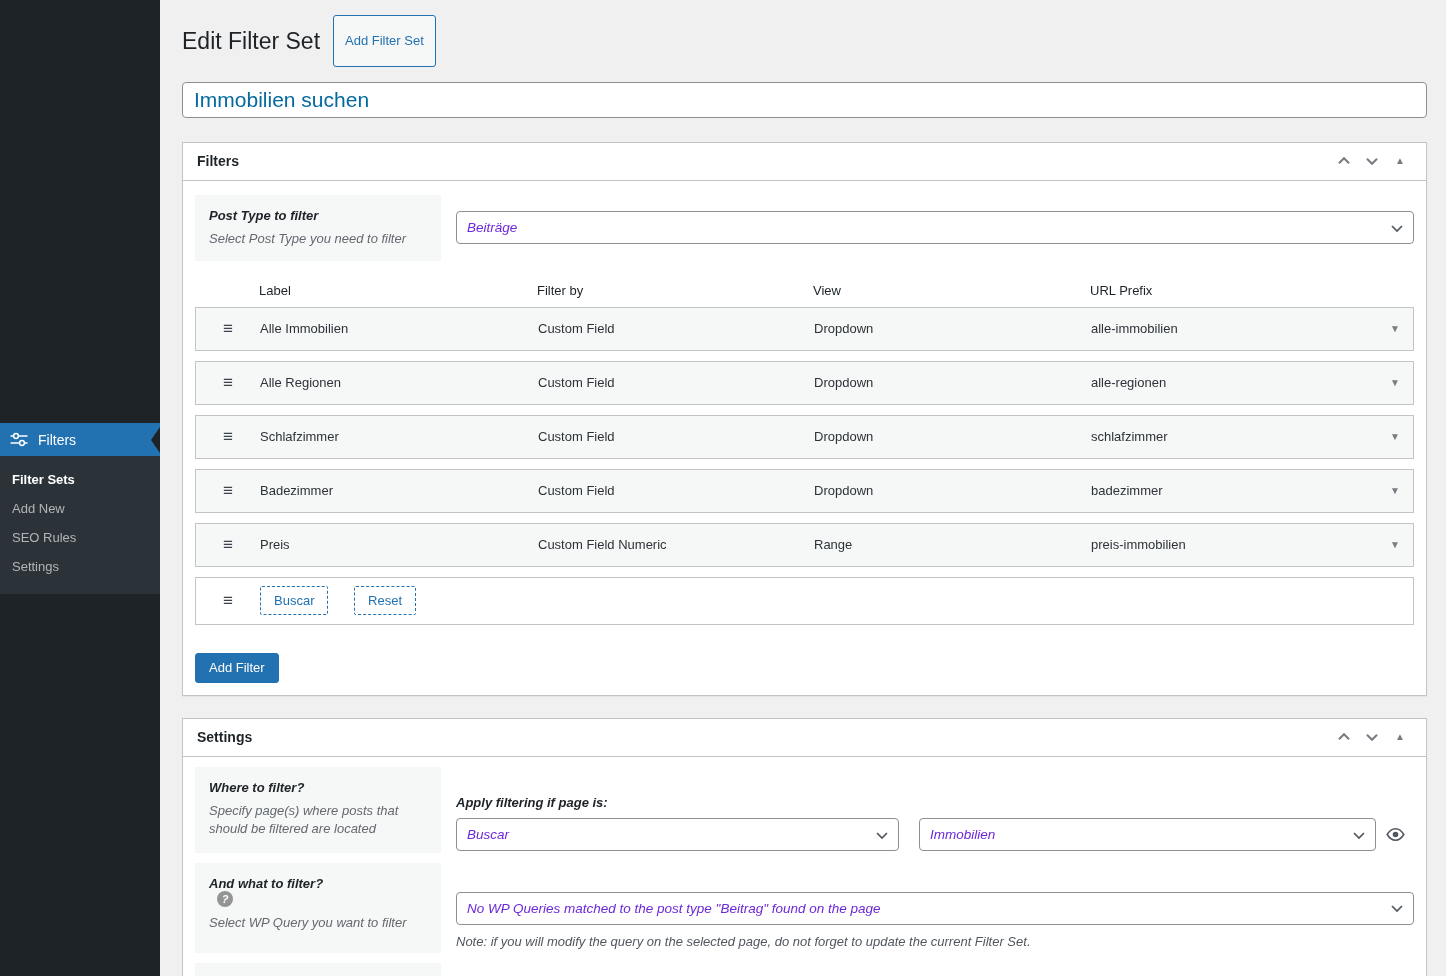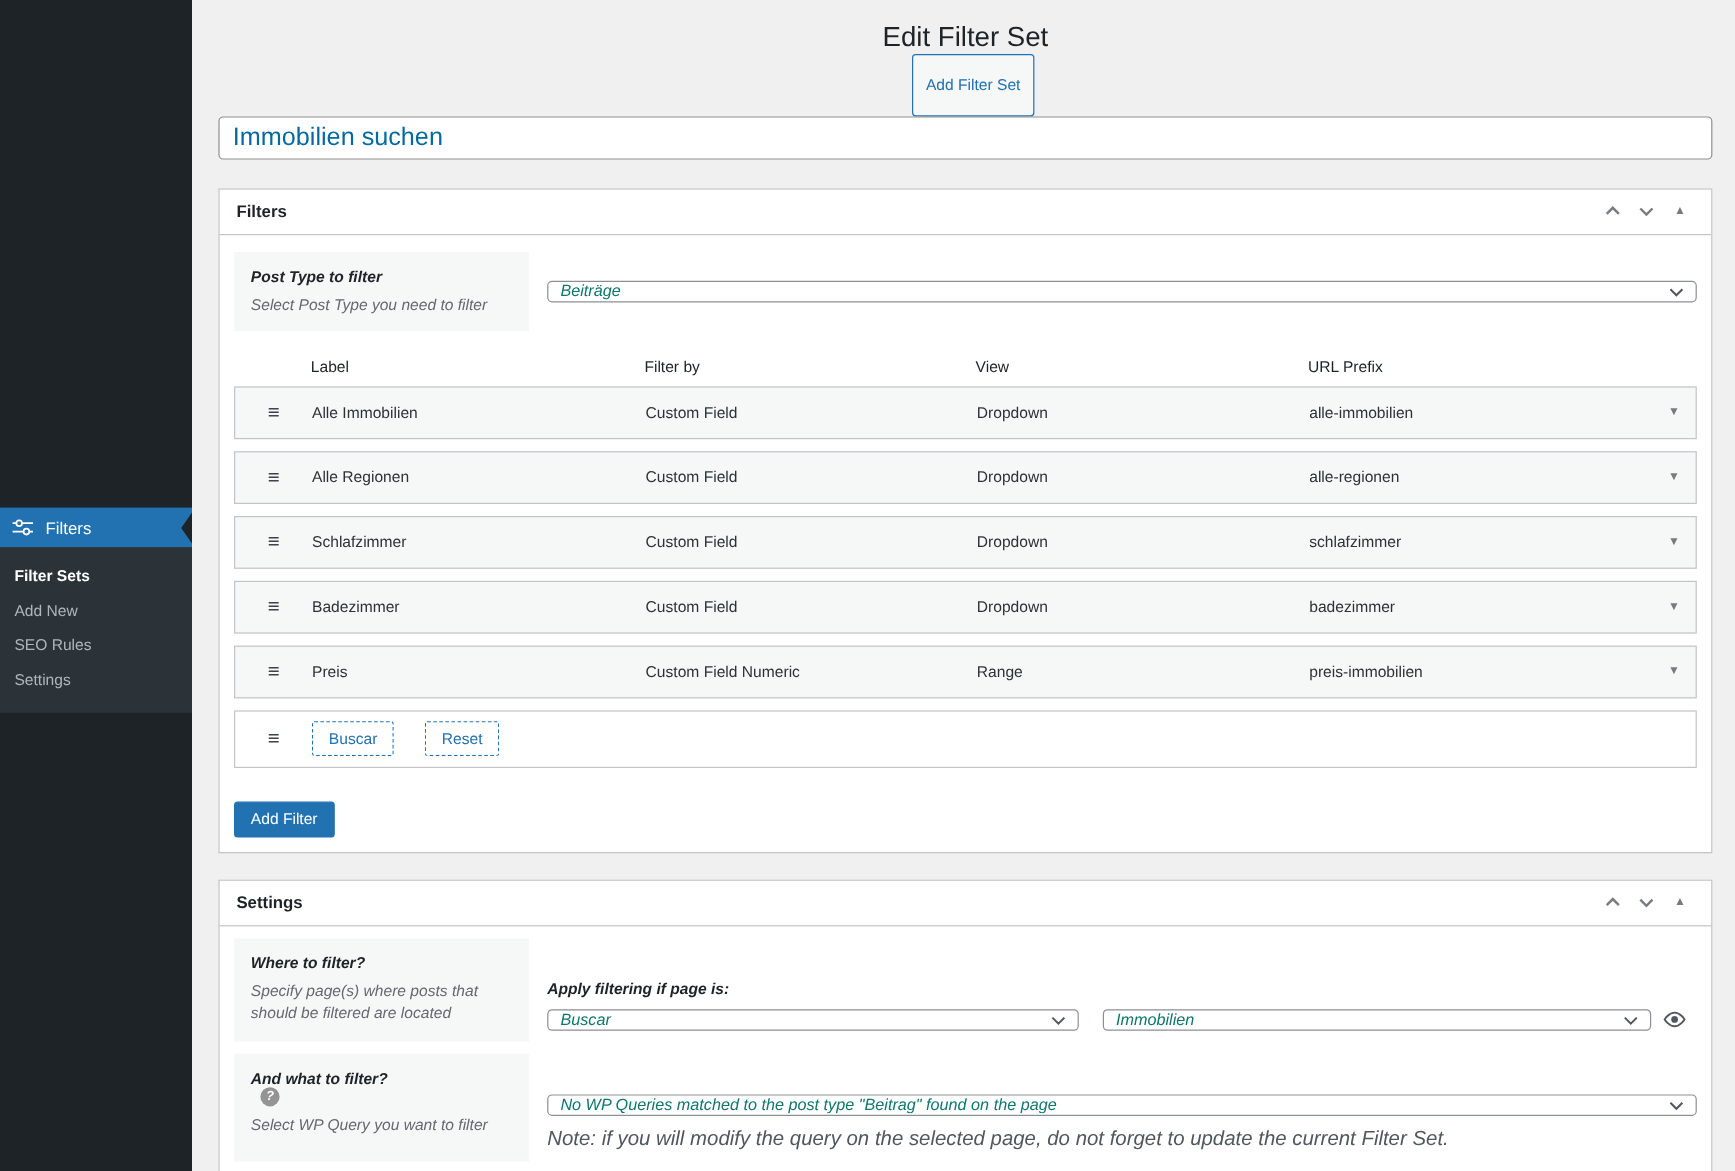--- a/index.html
+++ b/index.html
@@ -33,21 +33,21 @@
   .menu-item-active .menu-arrow{
     position:absolute;right:0;top:50%;transform:translateY(-50%);
     width:0;height:0;border-top:13px solid transparent;border-bottom:13px solid transparent;
     border-right:9px solid var(--sidebar-bg);
   }
   .submenu{background:var(--submenu-bg);padding:9px 0 13px;list-style:none;}
   .submenu li{padding:7px 12px;color:#b0b5ba;font-size:13px;cursor:pointer;}
   .submenu li.current{color:#fff;font-weight:bold;}
   
   .main{flex:1;padding:15px 19px 0 22px;min-width:0;}
-  .page-header{display:flex;align-items:center;flex-direction:column;}
+  .page-header{display:flex;align-items:center;margin-bottom:15px;}
   .page-header h1{font-size:23px;font-weight:400;color:var(--text);line-height:30px;}
   .btn-secondary{
     margin-left:13px;display:inline-block;padding:17px 11px;font-size:13px;
     color:var(--accent);background:#f6f7f7;border:1px solid var(--accent);
     border-radius:3px;cursor:pointer;text-decoration:none;line-height:1.2;
   }
   .title-input{
     width:100%;height:36px;margin-bottom:24px;padding:0 11px;
     font-family:"Liberation Sans",sans-serif;font-size:21px;color:#0369a1;
     border:1px solid var(--input-border);border-radius:4px;background:#fff;outline:none;
@@ -67,22 +67,22 @@
   .field-row{display:flex;align-items:center;font-style:italic;}
   .label-block{
     width:246px;min-width:246px;background:var(--block-bg);padding:13px 14px;
   }
   .label-block .lbl{font-weight:bold;font-size:13px;color:var(--text);}
   .label-block .desc{margin-top:7px;color:var(--muted);font-size:13px;line-height:1.4;}
   .field-right{flex:1;margin-left:15px;min-width:0;}
   .v-center{display:flex;align-items:center;}
   
   .select{
-    height:18px;background:#fff;border:1px solid var(--input-border);border-radius:4px;
-    display:flex;align-items:center;padding:0 8px 0 10px;font-size:13.5px;color:#0f766e;
+    height:33px;background:#fff;border:1px solid var(--input-border);border-radius:4px;
+    display:flex;align-items:center;padding:0 8px 0 10px;font-size:13.5px;color:#6d28d9;
     cursor:pointer;width:100%;
   }
   .select .sel-text{flex:1;overflow:hidden;white-space:nowrap;text-overflow:ellipsis;}
   .select svg{flex:none;}
   
   .ftable-head{
     display:grid;grid-template-columns:64px 278px 276px 277px 1fr 36px;
     margin-top:22px;padding-bottom:9px;font-size:13px;color:var(--text);
   }
   .frow{
@@ -108,21 +108,21 @@
   .sel-seiten{width:443px;}
   .sel-immobilien{width:457px;margin-left:20px;}
   .eye-btn{border:0;background:transparent;margin-left:9px;cursor:pointer;display:flex;align-items:center;color:#50575e;}
   .mt10{margin-top:10px;}
   .label-head{display:flex;align-items:flex-start;justify-content:space-between;flex-direction:column;}
   .help-icon{
     width:16px;height:16px;min-width:16px;border-radius:50%;background:#949494;color:#fff;
     font-size:11px;font-weight:bold;display:flex;align-items:center;justify-content:center;cursor:pointer;margin-left:8px;
   }
   .wpq-select{margin-top:25px;}
-  .note{margin-top:9px;color:#50575e;font-size:17px;}
+  .note{margin-top:9px;color:#50575e;font-size:13px;}
   .row-empty .label-block{min-height:90px;}
 </style>
 </head>
 <body>
 
 <aside class="sidebar">
   <div class="menu-top-spacer"></div>
   <div class="menu-item-active">
     <span class="menu-icon">
       <svg width="20" height="20" viewBox="0 0 20 20">

